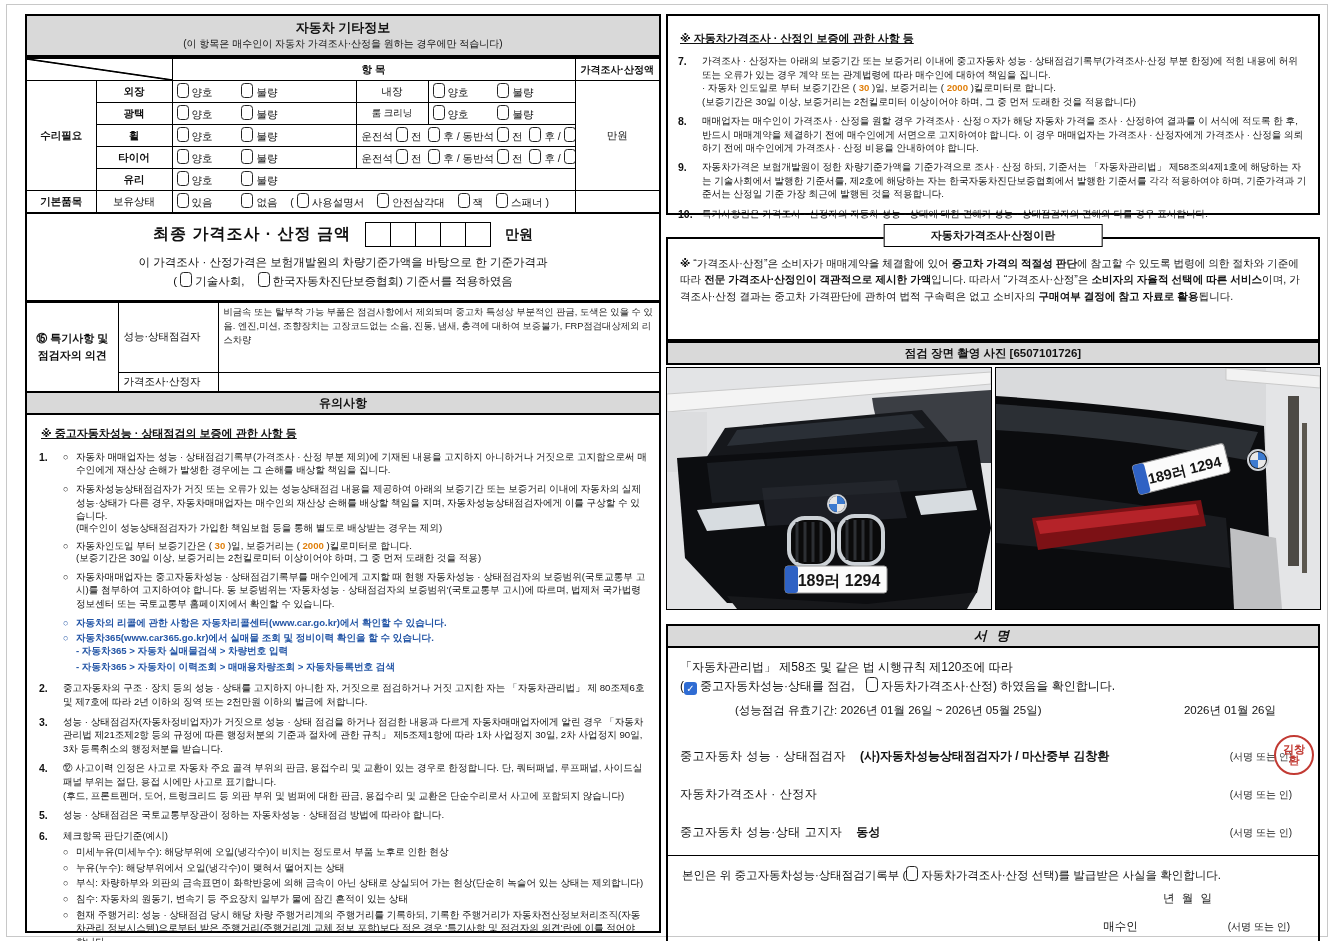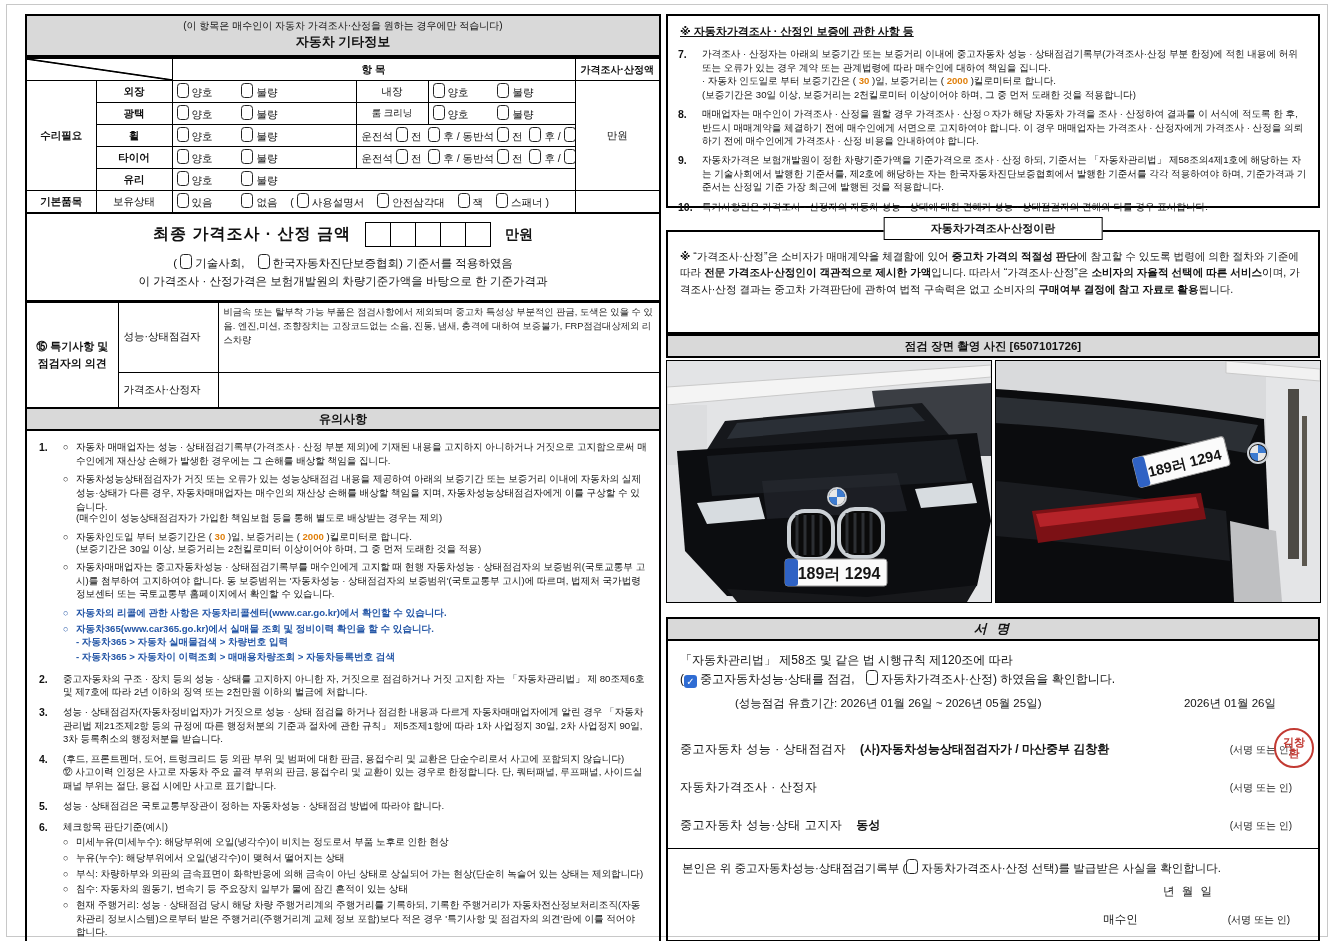--- a/index.html
+++ b/index.html
@@ -50,21 +50,21 @@
   .nbody{flex:1;}
   .bul{display:flex;margin-bottom:5px;}
   .mk{flex:0 0 13px;font-size:9px;padding-top:1px;}
   .cont{margin-left:13px;margin-top:-4px;margin-bottom:5px;}
   .blue{color:#2456a6;font-weight:bold;}
   .blue .mk{color:#2456a6;}
   .num{color:#e07f0a;font-weight:bold;}
   .tight{margin-bottom:2px;}
 
   
-  .warrbox{border:2px solid #000;padding:8px 10px 4px;font-size:9.6px;line-height:1.4;height:178px;}
+  .warrbox{border:2px solid #000;padding:15px 10px 4px;font-size:9.6px;line-height:1.4;height:178px;}
   .defwrap{position:relative;margin-top:22px;}
   .deflabel{position:absolute;left:50%;transform:translateX(-50%);top:-13px;background:#fff;border:1.5px solid #000;padding:3px 46px;font-weight:bold;font-size:11px;white-space:nowrap;z-index:2;}
   .defbox{border:2px solid #000;padding:16px 12px 8px;font-size:10.6px;line-height:1.55;height:76px;}
   .photobar{height:20px;line-height:20px;font-size:11.5px;margin-top:0;}
   .photos{display:flex;margin-top:2px;gap:3px;}
   .photo{border:1px solid #000;flex:0 0 auto;}
   .signbar{height:20px;line-height:20px;font-size:13px;letter-spacing:3px;margin-top:14px;font-style:italic;}
   .sigbox{border:2px solid #000;border-top:none;padding:10px 12px 12px;font-size:12px;}
   .sigline{line-height:1.55;}
   .validrow{display:flex;justify-content:space-between;margin-top:8px;font-size:11.5px;}
@@ -81,22 +81,22 @@
 </style>
 </head>
 <body>
 
 <div class="page">
   <div class="sheet-edge"></div>
 
   <div class="col col-left">
 
     <div class="bar" style="padding:3px 0 4px;">
+      <div style="font-size:13px;">자동차 기타정보</div>
       <div style="font-size:10px;font-weight:normal;">(이 항목은 매수인이 자동차 가격조사·산정을 원하는 경우에만 적습니다)</div>
-      <div style="font-size:13px;">자동차 기타정보</div>
     </div>
 
     <table class="info">
       <colgroup>
           <col style="width:70px">
           <col style="width:76px">
           <col style="width:184px">
           <col style="width:72px">
           <col style="width:147px">
           <col style="width:85px">
@@ -196,54 +196,55 @@
         <span class="fp-cells">
           <span class="cell"></span>
             <span class="cell"></span>
             <span class="cell"></span>
             <span class="cell"></span>
             <span class="cell"></span>
         </span>
         <span class="fp-unit">만원</span>
       </div>
       <div class="fp-desc">
+        <div>이 가격조사 · 산정가격은 보험개발원의 차량기준가액을 바탕으로 한 기준가격과</div>
         <div>
           <span>(</span>
           <span class="cb"></span><span>기술사회,</span><span class="sp2"></span>
           <span class="cb"></span><span>한국자동차진단보증협회) 기준서를 적용하였음</span>
         </div>
-        <div>이 가격조사 · 산정가격은 보험개발원의 차량기준가액을 바탕으로 한 기준가격과</div>
       </div>
     </div>
 
     <table class="special">
       <colgroup>
           <col style="width:92px">
           <col style="width:100px">
           <col>
         </colgroup>
       <tbody>
           <tr style="height:70px;">
         <td rowspan="2" class="sp-label">
           <div>⑮ 특기사항 및</div>
           <div>점검자의 의견</div>
         </td>
         <td class="sp-inner">성능·상태점검자</td>
         <td class="sp-text">비금속 또는 탈부착 가능 부품은 점검사항에서 제외되며 중고차 특성상 부분적인 판금, 도색은 있을 수 있음. 엔진,미션, 조향장치는 고장코드없는 소음, 진동, 냄새, 충격에 대하여 보증불가, FRP점검대상제외 리스차량</td>
       </tr>
-      <tr style="height:36px;">
+      <tr style="height:20px;">
         <td class="sp-inner">가격조사·산정자</td>
         <td></td>
       </tr>
     </tbody>
       </table>
 
     <div class="bar noticebar">유의사항</div>
 
     <div class="noticebox">
+      <div class="ntitle">※ 중고자동차성능 · 상태점검의 보증에 관한 사항 등</div>
 
       <div class="ni">
         <span class="nnum">1.</span>
         <div class="nbody">
           <div class="bul">
               <span class="mk">○</span>
               <span>자동차 매매업자는 성능 · 상태점검기록부(가격조사 · 산정 부분 제외)에 기재된 내용을 고지하지  아니하거나 거짓으로 고지함으로써 매수인에게 재산상 손해가 발생한 경우에는 그 손해를 배상할 책임을 집니다.</span>
             </div>
           <div class="bul tight">
               <span class="mk">○</span>
@@ -278,22 +279,22 @@
       </div>
 
       <div class="ni">
         <span class="nnum">3.</span>
         <div class="nbody">성능 · 상태점검자(자동차정비업자)가 거짓으로 성능 · 상태 점검을 하거나 점검한 내용과 다르게 자동차매매업자에게 알린 경우 「자동차관리법 제21조제2항 등의 규정에 따른 행정처분의 기준과 절차에 관한 규칙」 제5조제1항에 따라 1차 사업정지 30일, 2차 사업정지 90일, 3차 등록취소의 행정처분을 받습니다.</div>
       </div>
 
       <div class="ni">
         <span class="nnum">4.</span>
         <div class="nbody">
+          <div>⑫ 사고이력 인정은 사고로 자동차 주요 골격 부위의 판금, 용접수리 및 교환이 있는 경우로 한정합니다. 단, 쿼터패널, 루프패널, 사이드실패널 부위는 절단, 용접 시에만 사고로 표기합니다.</div>
           <div>(후드, 프론트펜더, 도어, 트렁크리드 등 외판 부위 및 범퍼에 대한 판금, 용접수리 및 교환은 단순수리로서 사고에 포함되지 않습니다)</div>
-          <div>⑫ 사고이력 인정은 사고로 자동차 주요 골격 부위의 판금, 용접수리 및 교환이 있는 경우로 한정합니다. 단, 쿼터패널, 루프패널, 사이드실패널 부위는 절단, 용접 시에만 사고로 표기합니다.</div>
         </div>
       </div>
 
       <div class="ni">
         <span class="nnum">5.</span>
         <div class="nbody">성능 · 상태점검은 국토교통부장관이 정하는 자동차성능 · 상태점검 방법에 따라야 합니다.</div>
       </div>
 
       <div class="ni">
         <span class="nnum">6.</span>

